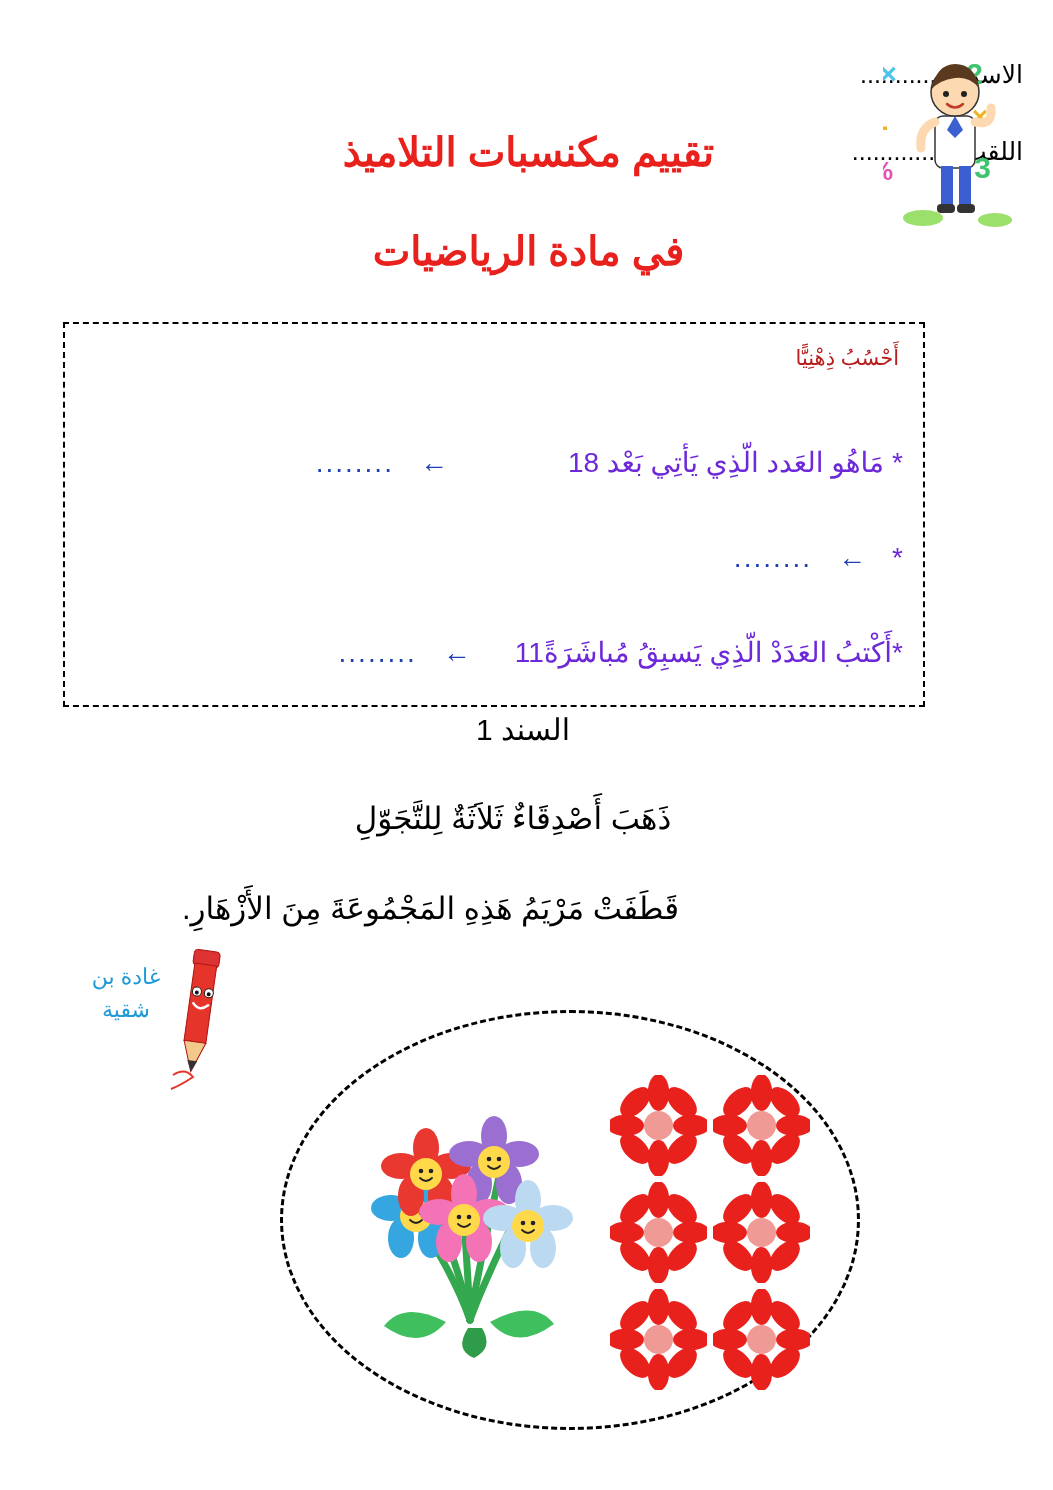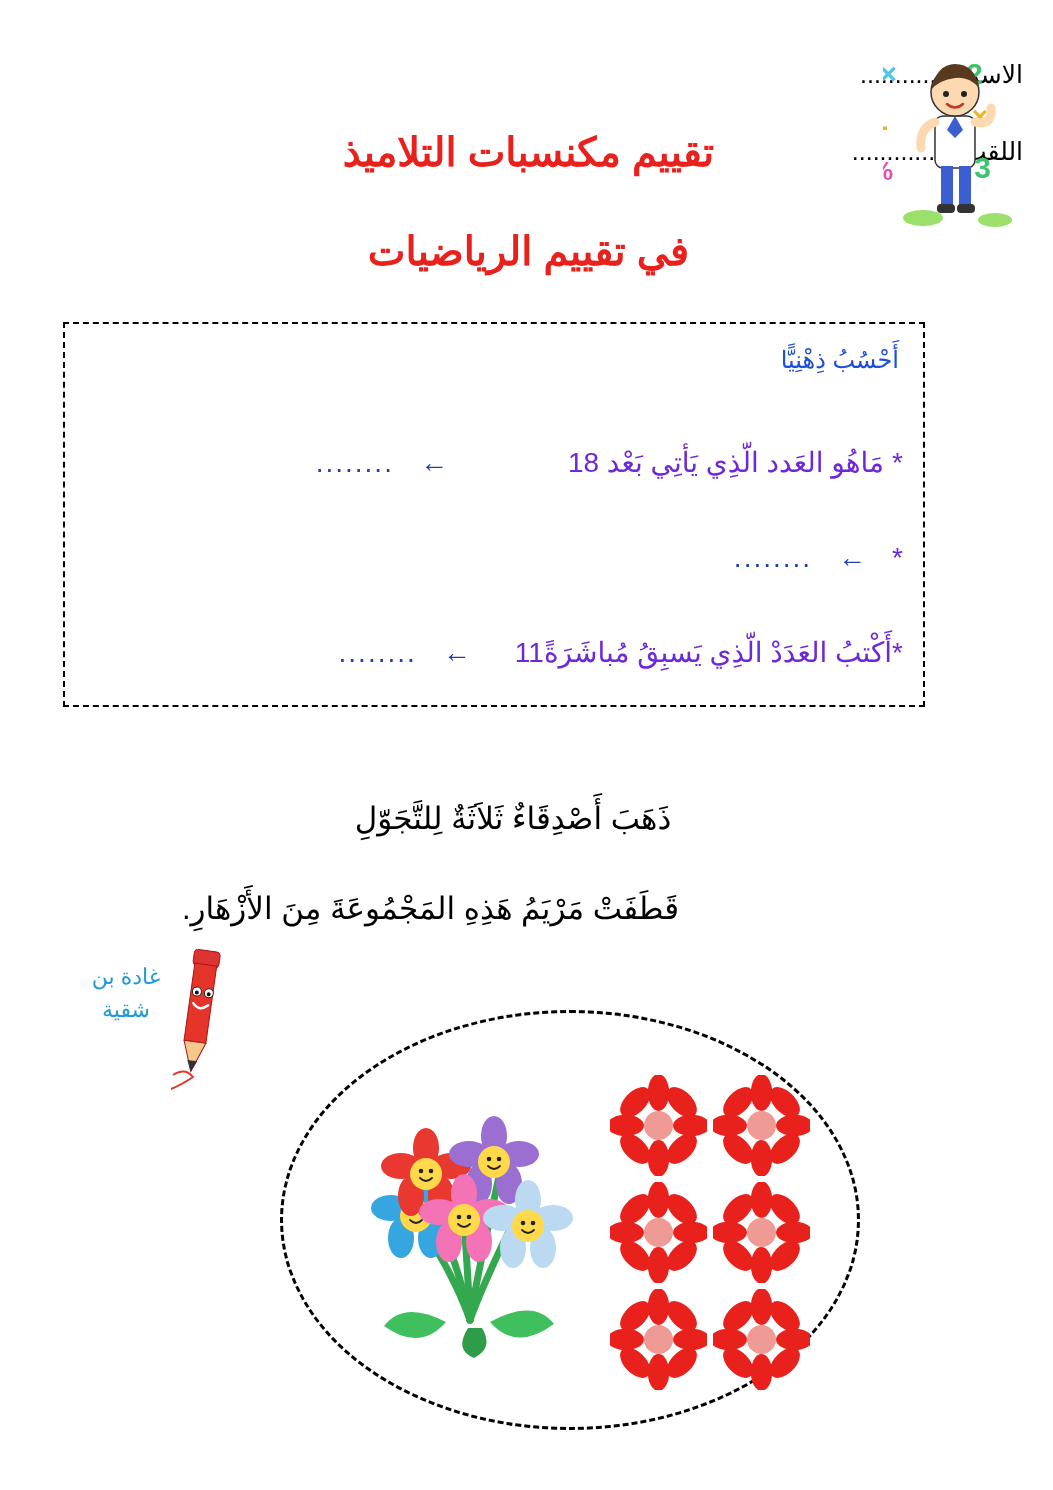--- a/index.html
+++ b/index.html
@@ -83,22 +83,22 @@
     width: 862px;
     height: 385px;
     border: 2px dashed #000000;
     box-sizing: border-box;
     direction: rtl;
   }
   .box-title {
     position: absolute;
     top: 22px;
     right: 24px;
-    font-size: 24px;
-    color: #1d4ed8;
+    font-size: 21px;
+    color: #b91c1c;
     white-space: nowrap;
   }
   .q-row {
     position: absolute;
     right: 0;
     width: 862px;
     display: flex;
     flex-direction: row;
     align-items: center;
     justify-content: flex-start;
@@ -224,21 +224,21 @@
 
   <div class="header">
 
     <div class="name-block">
       <div class="name-line">الاسم ..............</div>
       <div class="name-line">اللقب ...............</div>
     </div>
 
     <div class="title-block">
       <div class="title-1">تقييم مكنسبات التلاميذ</div>
-      <div class="title-2">في تقييم الرياضيات</div>
+      <div class="title-2">في مادة الرياضيات</div>
     </div>
 
     <div class="mascot">
       <svg viewBox="0 0 150 190" width="150" height="190" xmlns="http://www.w3.org/2000/svg">
 
         <text x="14" y="34" font-size="30" font-weight="bold" fill="#4fc3e8" font-family="Liberation Sans, sans-serif">×</text>
         <text x="100" y="34" font-size="30" font-weight="bold" fill="#3ec46d" font-family="Liberation Sans, sans-serif">2</text>
         <text x="5" y="80" font-size="34" font-weight="bold" fill="#f0b429" font-family="Liberation Sans, sans-serif">1</text>
         <text x="105" y="76" font-size="28" font-weight="bold" fill="#f0b429" font-family="Liberation Sans, sans-serif">×</text>
         <text x="10" y="130" font-size="26" font-weight="bold" fill="#e24fb5" font-family="Liberation Sans, sans-serif">%</text>
@@ -282,20 +282,21 @@
     </div>
 
     <div class="q-row q3">
       <span class="q-text">*</span>
       <span class="q-text">أَكْتبُ العَدَدْ الّذِي يَسبِقُ مُباشَرَةً11</span>
       <span class="q-arrow">←</span>
       <span class="q-blank">........</span>
     </div>
   </div>
 
+  <div class="sanad">السند 1</div>
   <div class="line-1">ذَهَبَ أَصْدِقَاءٌ ثَلاَثَةٌ لِلتَّجَوّلِ</div>
   <div class="line-2">قَطَفَتْ مَرْيَمُ هَذِهِ المَجْمُوعَةَ مِنَ الأَزْهَارِ.</div>
 
   <div class="sign">
     <div>غادة بن</div>
     <div>شقية</div>
   </div>
 
   <div class="pencil">
     <svg viewBox="0 0 110 160" width="110" height="160" xmlns="http://www.w3.org/2000/svg">

